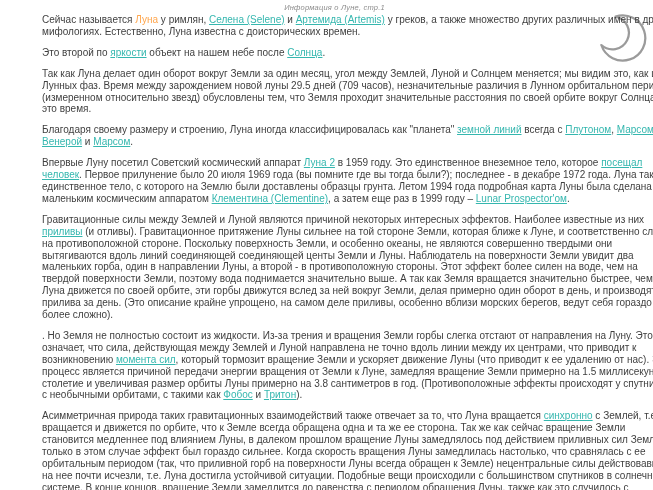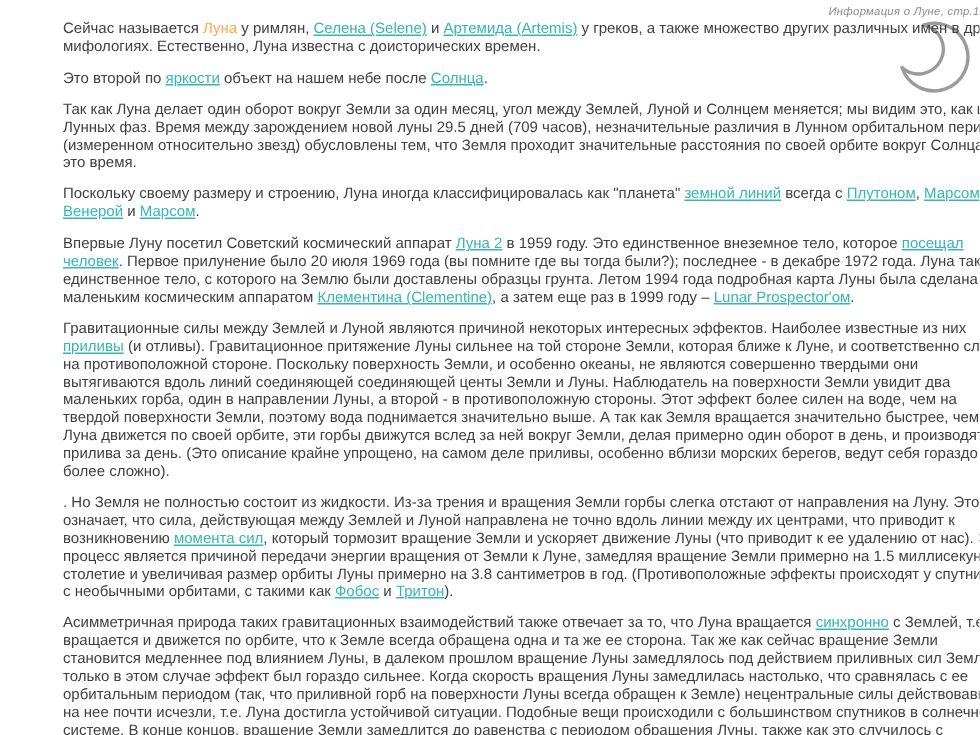--- a/index.html
+++ b/index.html
@@ -7,21 +7,21 @@
     width: 653px; height: 490px;
     background: #ffffff;
     position: relative;
     overflow: hidden;
     font-family: "Liberation Sans", "DejaVu Sans", sans-serif;
     color: var(--body-text, #3f3f3f);
   }
   .slide-header {
     position: absolute;
     top: 3px; left: 16px; right: 0;
-    text-align: right;
+    text-align: center;
     font-size: 7.5px;
     font-style: italic;
     color: var(--header-text, #8c8c8c);
     letter-spacing: 0.2px;
   }
   .moon-wrap {
     position: absolute;
     top: 4px; right: 6px;
     width: 52px; height: 68px;
   }
@@ -49,18 +49,18 @@
 <div class="moon-wrap">
   <svg width="52" height="68" viewBox="0 0 60 76" xmlns="http://www.w3.org/2000/svg" aria-hidden="true">
     <path d="M 23.7 13.4 A 26 26 0 1 1 7.3 46.1 A 19 19 0 1 0 23.7 13.4 Z" fill="#ffffff" stroke="#9b9b9b" stroke-width="2.6" stroke-linejoin="round"></path>
   </svg>
 </div>
 
 <div class="content">
     <p class="para"><span>Сейчас называется </span><span class="hl">Луна</span><span> у римлян, </span><a class="link">Селена (Selene)</a><span> и </span><a class="link">Артемида  (Artemis)</a><span> у греков, а также множество других различных имен в других мифологиях. Естественно, Луна известна с доисторических времен.</span></p>
     <p class="para"><span>Это второй по </span><a class="link">яркости</a><span> объект на нашем  небе после </span><a class="link">Солнца</a><span>.</span></p>
     <p class="para"><span>Так как Луна делает один оборот вокруг Земли за один месяц, угол между Землей, Луной и Солнцем меняется; мы видим это, как цикл Лунных фаз.  Время между зарождением новой луны 29.5 дней (709 часов), незначительные различия в Лунном орбитальном периоде (измеренном относительно звезд) обусловлены тем, что Земля проходит значительные расстояния по своей орбите вокруг Солнца за это время.</span></p>
-    <p class="para"><span>Поскольку своему размеру и строению, Луна иногда классифицировалась как "планета" </span><a class="link">земной линий</a><span> всегда с </span><a class="link">Плутоном</a><span>, </span><a class="link">Марсом</a><span>, </span><a class="link">Венерой</a><span> и </span><a class="link">Марсом</a><span>.</span></p>
+    <p class="para"><span>Благодаря своему размеру и строению, Луна иногда классифицировалась как "планета" </span><a class="link">земной линий</a><span> всегда с </span><a class="link">Плутоном</a><span>, </span><a class="link">Марсом</a><span>, </span><a class="link">Венерой</a><span> и </span><a class="link">Марсом</a><span>.</span></p>
     <p class="para"><span>Впервые Луну посетил Советский космический аппарат </span><a class="link">Луна 2</a><span> в 1959 году. Это единственное внеземное тело, которое </span><a class="link">посещал человек</a><span>. Первое прилунение было 20 июля 1969 года (вы помните где вы тогда были?); последнее - в декабре 1972 года. Луна также единственное тело, с которого на Землю были доставлены образцы грунта. Летом 1994 года подробная карта Луны была сделана маленьким космическим аппаратом </span><a class="link">Клементина  (Clementine)</a><span>, а затем еще раз в 1999 году – </span><a class="link">Lunar Prospector'ом</a><span>.</span></p>
     <p class="para"><span>Гравитационные силы между Землей и Луной являются причиной некоторых интересных эффектов. Наиболее известные из них </span><a class="link">приливы</a><span> (и отливы). Гравитационное притяжение Луны сильнее на той стороне Земли, которая ближе к Луне, и соответственно слабее на противоположной стороне. Поскольку поверхность Земли, и особенно океаны, не являются совершенно твердыми они вытягиваются вдоль линий соединяющей соединяющей центы Земли  и Луны. Наблюдатель на поверхности Земли увидит два маленьких горба, один в направлении Луны, а второй - в противоположную стороны. Этот эффект  более силен на воде, чем на твердой поверхности Земли, поэтому вода поднимается значительно выше.  А так как Земля  вращается значительно быстрее, чем Луна движется по своей орбите, эти горбы движутся вслед за ней вокруг Земли, делая примерно один оборот  в день, и производят два прилива за день. (Это  описание крайне упрощено, на самом деле приливы, особенно вблизи морских берегов, ведут себя гораздо более сложно).</span></p>
     <p class="para"><span>. Но Земля не  полностью состоит из жидкости. Из-за трения и вращения Земли  горбы слегка отстают от направления на Луну. Это означает, что сила, действующая между Землей и Луной направлена не точно вдоль линии между их центрами, что приводит к возникновению </span><a class="link">момента сил</a><span>, который тормозит вращение Земли и  ускоряет движение Луны (что приводит к ее удалению от нас). Этот процесс является причиной передачи энергии  вращения от Земли к Луне, замедляя вращение Земли примерно на 1.5 миллисекунды в столетие и увеличивая размер орбиты Луны примерно на 3.8 сантиметров в год. (Противоположные эффекты  происходят у спутников с необычными орбитами, с такими как </span><a class="link">Фобос</a><span> и </span><a class="link">Тритон</a><span>).</span></p>
     <p class="para"><span>Асимметричная природа таких гравитационных взаимодействий также отвечает за то, что Луна вращается </span><a class="link">синхронно</a><span> с Землей, т.е. так вращается и движется по орбите, что к Земле  всегда обращена одна и та же ее сторона. Так же как сейчас вращение Земли  становится медленнее под  влиянием Луны, в далеком прошлом  вращение Луны замедлялось под действием приливных сил Земли,  только  в этом случае эффект  был  гораздо сильнее. Когда скорость вращения Луны замедлилась настолько, что сравнялась с ее орбитальным периодом (так, что приливной горб на  поверхности Луны всегда обращен к Земле)  нецентральные  силы  действовавшие на нее почти исчезли, т.е. Луна достигла устойчивой ситуации. Подобные вещи происходили с большинством спутников в  солнечной системе. В конце концов, вращение Земли замедлится до равенства с периодом обращения Луны, также как это случилось с </span><a class="link">Плутоном</a><span> и </span><a class="link">Хароном</a><span>.</span></p>
   </div>
 
 </body></html>

